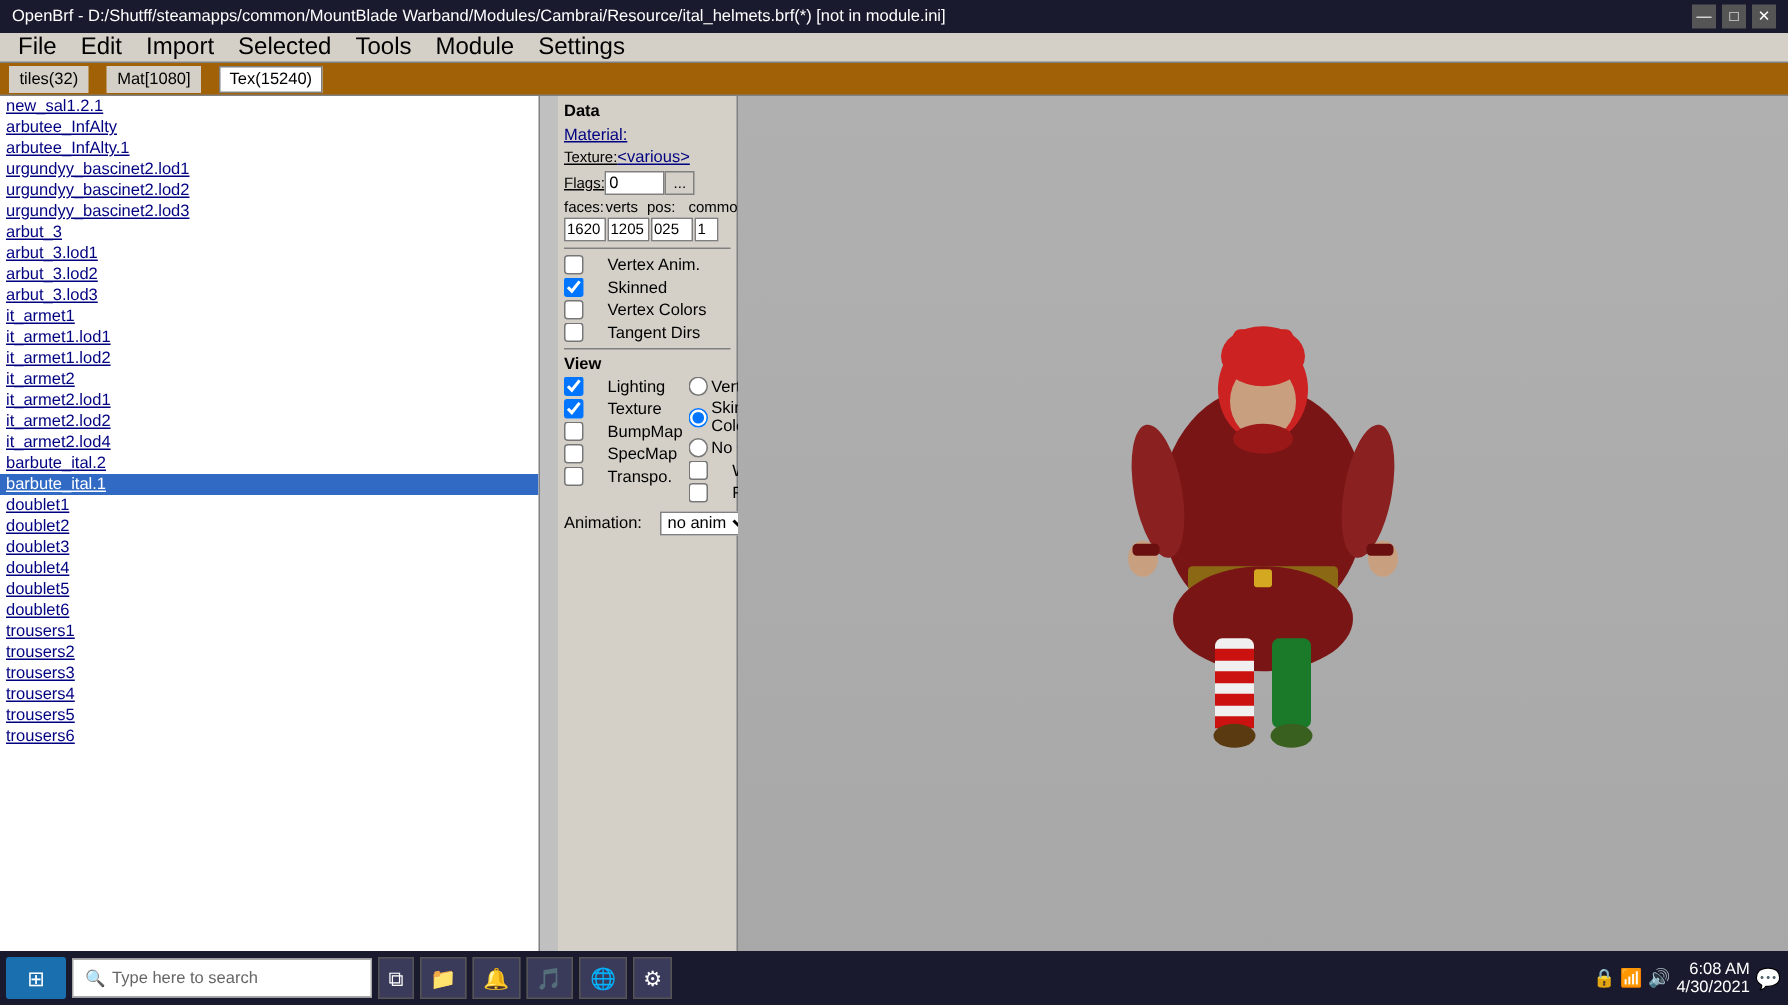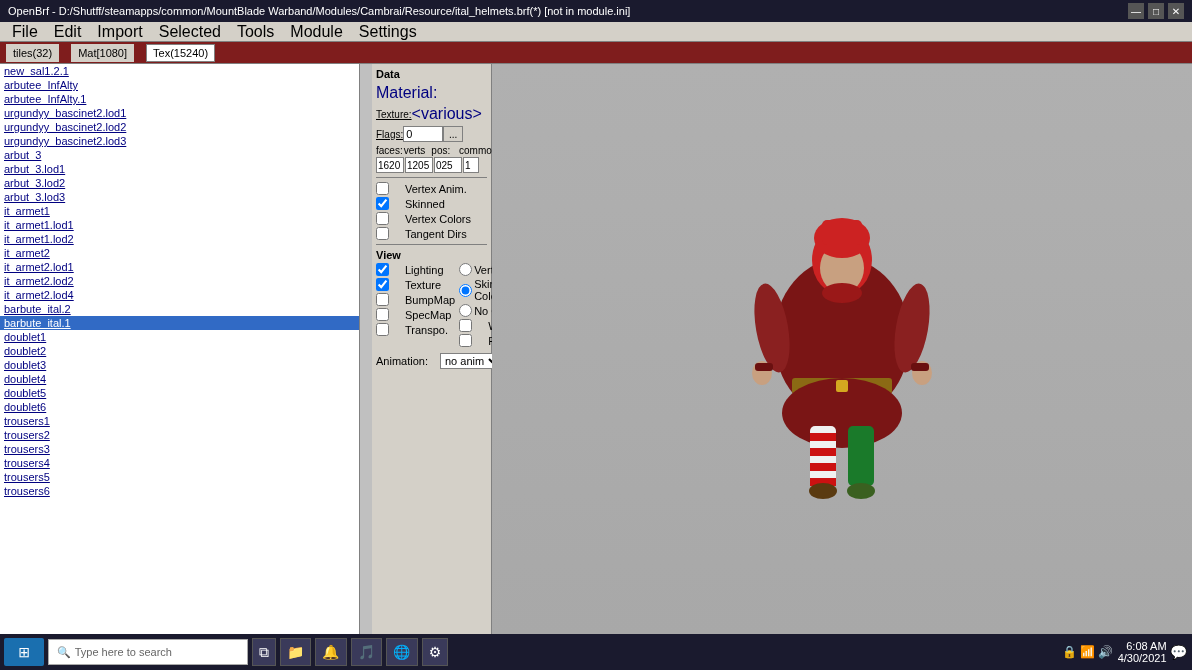--- a/index.html
+++ b/index.html
@@ -38,21 +38,21 @@
     }
     .menu-item {
       padding: 2px 8px;
       font-size: 16px;
       cursor: pointer;
       color: #000;
     }
 
     
     #toolbar {
-      background: #7f1d1d;
+      background: #a16207;
       height: 22px;
       display: flex;
       align-items: center;
       border-bottom: 1px solid #808080;
       padding: 0 6px;
       gap: 12px;
     }
     .toolbar-tab {
       font-size: 11px;
       padding: 2px 6px;
@@ -102,21 +102,21 @@
       padding: 4px;
       font-size: 11px;
     }
     .data-row {
       display: flex;
       align-items: center;
       margin-bottom: 3px;
       font-size: 11px;
     }
     .data-label { color: #000; margin-right: 0; font-size: 10px; text-decoration: underline; }
-    .data-link { color: #000080; font-size: 16px; cursor: pointer; }
+    .data-link { color: #000080; text-decoration: underline; font-size: 11px; cursor: pointer; }
     .data-input {
       width: 55px;
       height: 16px;
       border: 1px solid #808080;
       background: #fff;
       font-size: 11px;
       padding: 0 2px;
     }
     .data-btn {
       width: 20px;

